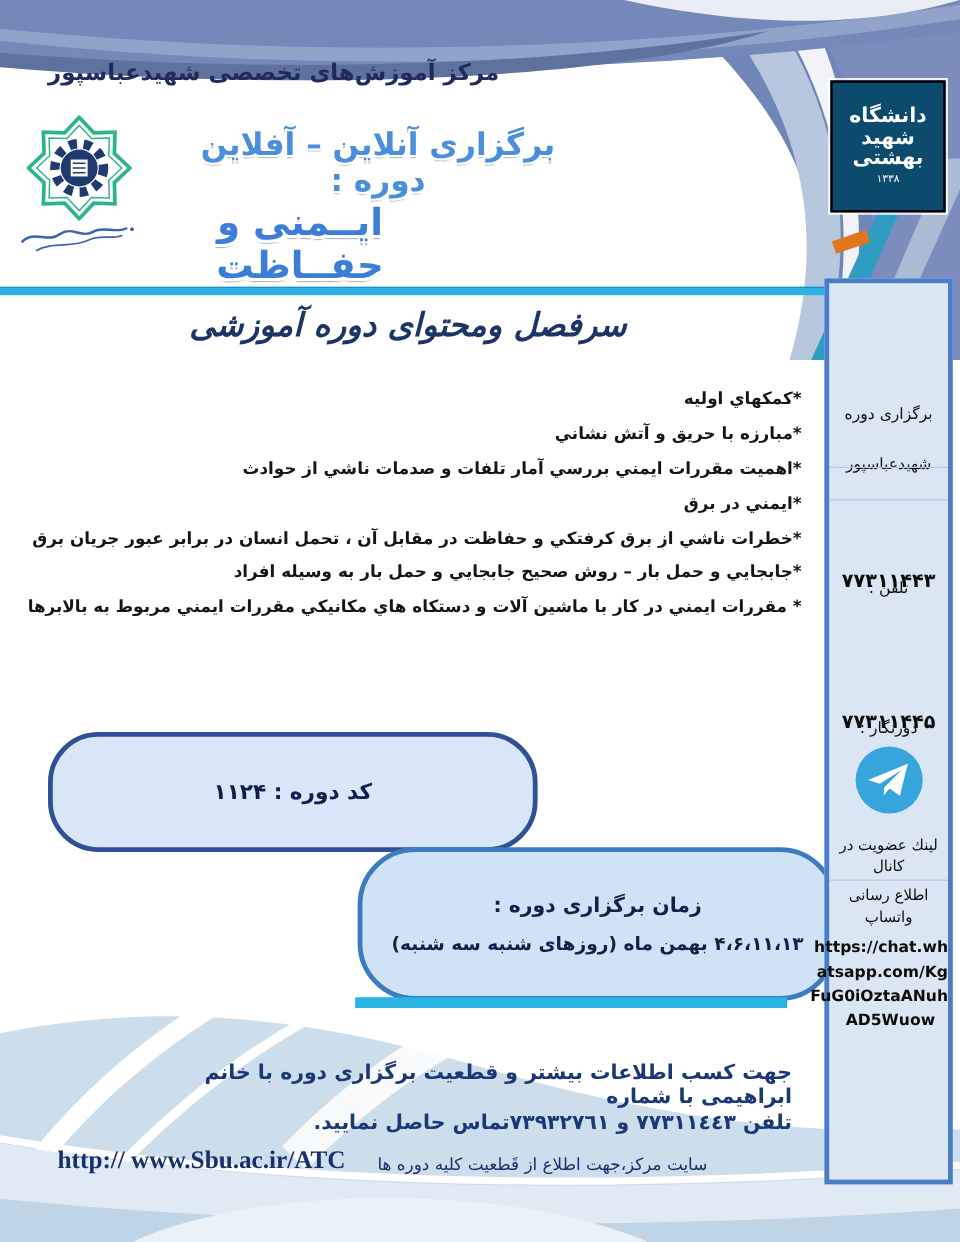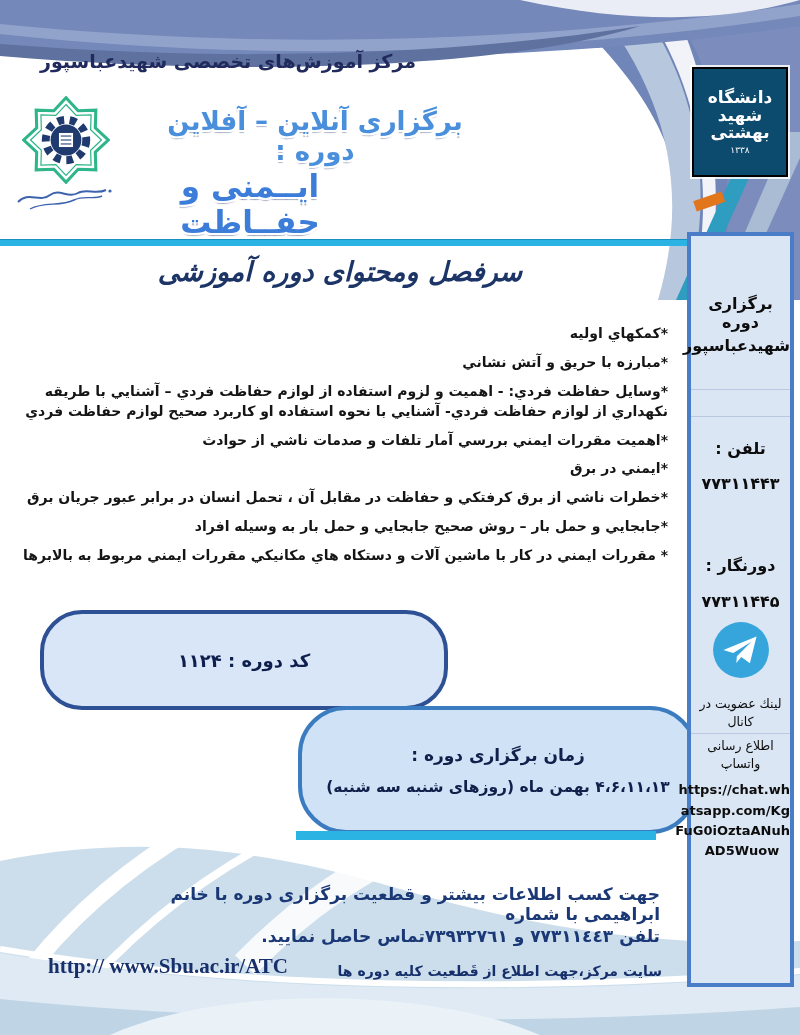--- a/index.html
+++ b/index.html
@@ -37,37 +37,37 @@
     border:4px solid #3b7cc0;border-radius:48px;display:flex;flex-direction:column;
     align-items:center;justify-content:center;gap:13px;}
   .schedule-box .s1{direction:rtl;font-size:17px;font-weight:bold;color:#10204a;}
   .schedule-box .s2{direction:rtl;font-size:15.5px;font-weight:bold;color:#10204a;}
   .cyan-bar2{left:296px;top:831px;width:360px;height:9px;background:#2bb3e4;}
 
   
   .sidebar{left:687px;top:232px;width:107px;height:755px;background:#dbe6f4;
     border:4px solid #4a7dc8;box-sizing:border-box;z-index:3;}
   .sidebar>div{position:absolute;width:99px;text-align:center;direction:rtl;color:#0d0d0d;}
-  .sb-b{font-size:16px;font-weight:bold;}
+  .sb-b{font-size:13px;font-weight:normal;margin-top:44px;}
   .sb-num{font-size:16px;font-weight:bold;letter-spacing:1px;}
   .sb-n{font-size:12.5px;}
   .sb-div{height:0;border-top:1px solid #b9c9e2;width:99px;position:absolute;}
   .sb-url{position:absolute;width:99px;direction:ltr;text-align:left;padding-left:3px;
     font-size:13px;font-weight:bold;color:#111;box-sizing:border-box;}
   .tg{position:absolute;left:21px;top:385px;}
 
   
   .info1{right:140px;top:884px;width:540px;direction:rtl;text-align:right;
     font-size:17px;font-weight:bold;color:#1b3876;z-index:2;}
   .info2{right:140px;top:926px;width:540px;direction:rtl;text-align:right;
     font-size:17px;font-weight:bold;color:#1b3876;z-index:2;}
   .site-url{left:48px;top:954px;font-family:"Liberation Serif",serif;
     font-size:21px;font-weight:bold;color:#17306b;z-index:2;}
-  .site-note{right:138px;top:963px;width:420px;direction:rtl;text-align:right;
-    font-size:14px;font-weight:bold;color:#17306b;z-index:2;}
+  .site-note{right:138px;top:963px;width:420px;direction:rtl;text-align:center;
+    font-size:14px;font-weight:normal;color:#17306b;z-index:2;}
 </style>
 </head>
 <body>
 
 <div id="poster">
 
   <svg class="abs" style="left:0;top:0;z-index:0" width="800" height="300" viewBox="0 0 800 300">
     <path d="M553 0 C 680 110 702 205 662 300 L800 300 L800 0 Z" fill="#7085b8"></path>
     <path d="M592 0 C 668 95 690 190 658 300 L686 300 C 716 190 700 88 636 0 Z" fill="#b7c7dd"></path>
     <path d="M640 0 C 702 92 716 188 692 300 L706 300 C 728 188 712 84 670 0 Z" fill="#ffffff" opacity="0.9"></path>
@@ -128,21 +128,20 @@
     <div class="y">۱۳۳۸</div>
   </div>
 
   <div class="abs cyan-line"></div>
 
   <div class="abs main-title">سرفصل ومحتوای دوره آموزشی</div>
 
   <div class="abs topics">
     <div class="topic">*كمكهاي اوليه</div>
     <div class="topic">*مبارزه با حريق و آتش نشاني</div>
-    <div class="topic">*وسايل حفاظت فردي: - اهميت و لزوم استفاده از لوازم حفاظت فردي – آشنايي با طريقه نكهداري از لوازم حفاظت فردي- آشنايي با نحوه استفاده او كاربرد صحيح لوازم حفاظت فردي</div>
     <div class="topic">*اهميت مقررات ايمني بررسي آمار تلفات و صدمات ناشي از حوادث</div>
     <div class="topic">*ايمني در برق</div>
     <div class="topic">*خطرات ناشي از برق كرفتكي و حفاظت در مقابل آن ، تحمل انسان در برابر عبور جريان برق</div>
     <div class="topic">*جابجايي و حمل بار – روش صحيح جابجايي و حمل بار به وسيله افراد</div>
     <div class="topic">* مقررات ايمني در كار با ماشين آلات و دستكاه هاي مكانيكي مقررات ايمني مربوط به بالابرها</div>
   </div>
 
   <div class="abs code-box">
     <span>كد دوره : ۱۱۲۴</span>
   </div>

